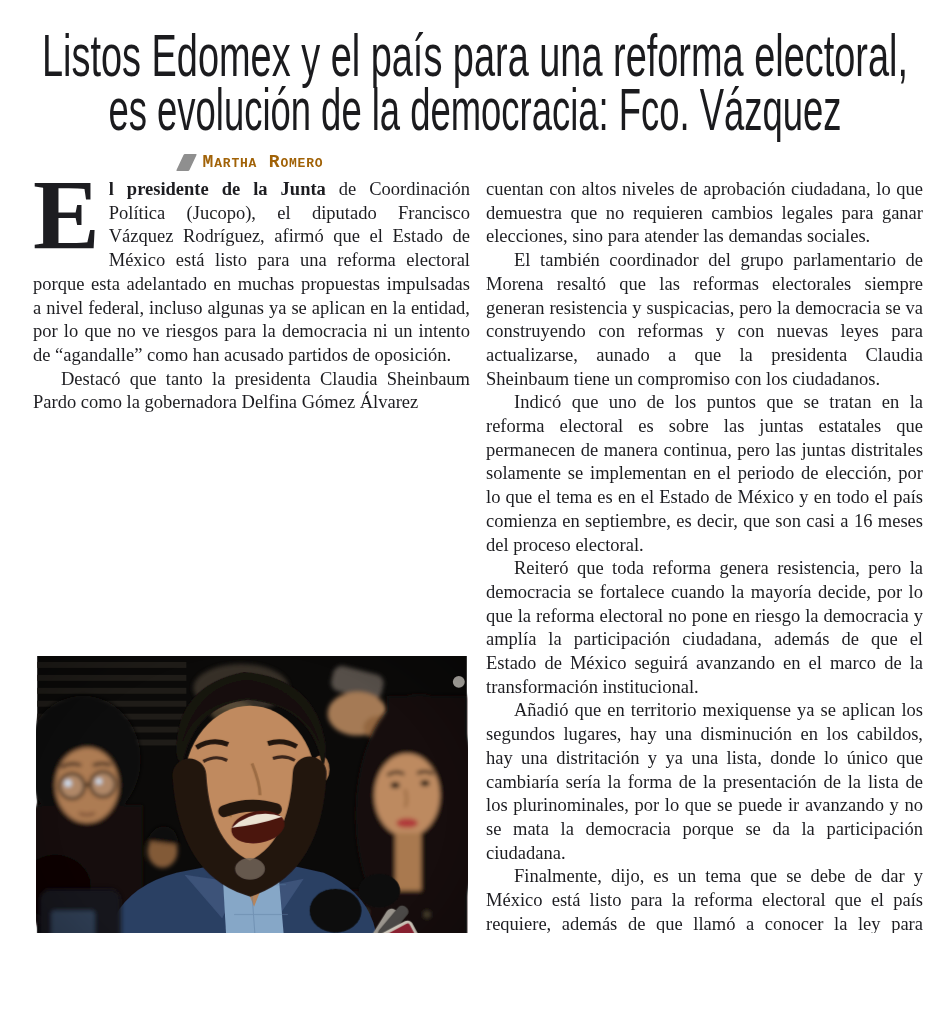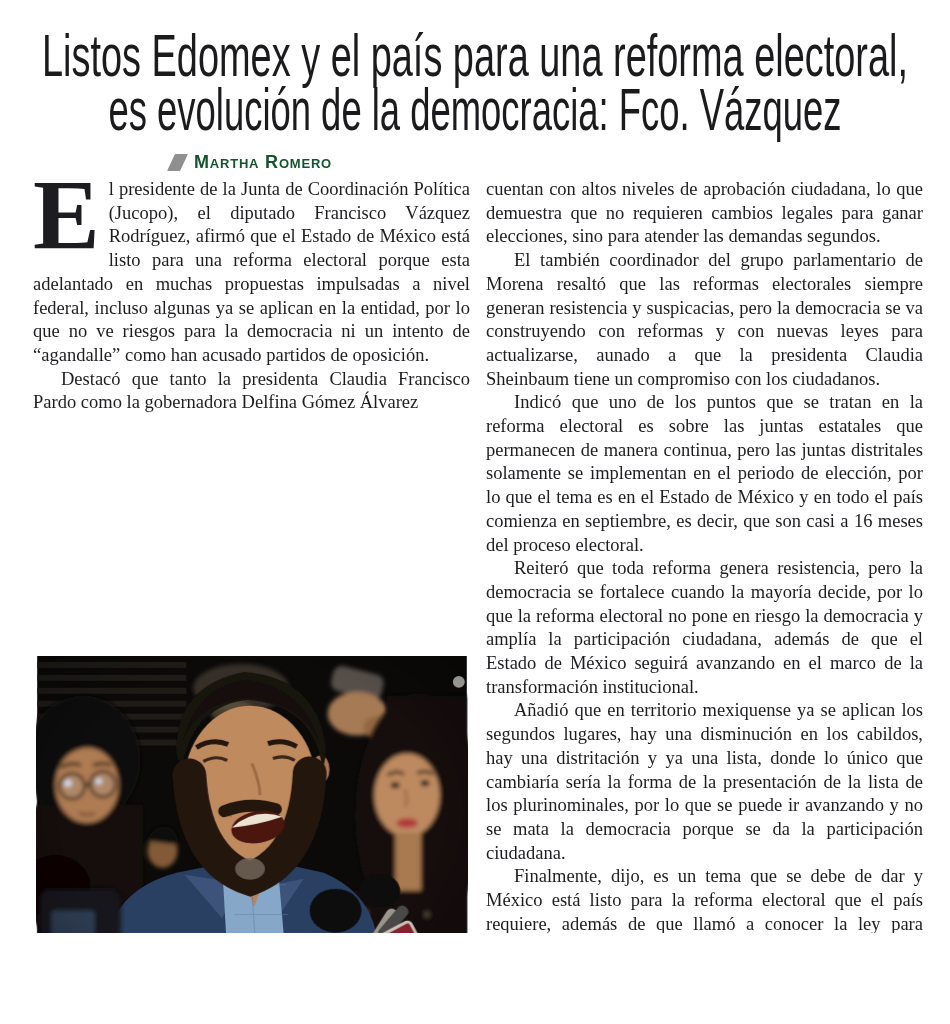--- a/index.html
+++ b/index.html
@@ -10,33 +10,33 @@
   
   .headline-svg{position:absolute;left:0;top:20px;display:block;}
   .hl{font-family:"Liberation Sans",sans-serif;font-weight:400;font-size:60px;fill:#1b1b1e;}
   
   .byline{
     position:absolute;left:33px;top:150px;width:437px;height:24px;
     display:flex;align-items:center;justify-content:center;gap:10px;
   }
   .slash{width:13px;height:17px;background:#8f8f8f;transform:skewX(-25deg);border-radius:1px;}
   .byline-name{
-    font-family:Liberation Sans, sans-serif;font-weight:bold;
-    font-variant:small-caps;font-size:18px;letter-spacing:.8px;color:#14532d;
+    font-family:Liberation Mono, monospace;font-weight:bold;
+    font-variant:small-caps;font-size:18px;letter-spacing:.8px;color:#a16207;
   }
   
   .col{
     position:absolute;top:178px;width:437px;
     font-size:18.5px;line-height:23.7px;text-align:justify;color:#1d1d21;
   }
   .col-left{left:33px;height:476px;overflow:hidden;}
   .col-right{left:486px;height:846px;overflow:hidden;}
   .col p{margin:0;text-indent:28px;}
   .col p.lead, .col p.cont{text-indent:0;}
-  .lead b{font-weight:normal;}
+  .lead b{font-weight:bold;}
   .dropcap{
     float:left;font-family:"Liberation Serif",serif;font-weight:700;
     font-size:100px;line-height:70px;margin:2px 9px 0 0;color:#1d1d21;
   }
   .credit{text-indent:20px;}
   
   .photo{position:absolute;left:36px;top:656px;width:432px;height:350px;}
   .photo svg{display:block;width:432px;height:350px;}
 </style>
 </head>
@@ -49,25 +49,25 @@
     <text x="475" y="110" text-anchor="middle" textLength="733" lengthAdjust="spacingAndGlyphs" class="hl">es evolución de la democracia: Fco. Vázquez</text>
   </svg>
 
   <div class="byline">
     <span class="slash"></span>
     <span class="byline-name">Martha Romero</span>
   </div>
 
   <div class="col col-left">
     <p class="lead"><span class="dropcap">E</span><b>l presidente de la Junta</b><span> de Coordinación Política (Jucopo), el diputado Francisco Vázquez Rodríguez, afirmó que el Estado de México está listo para una reforma electoral porque esta adelantado en muchas propuestas impulsadas a nivel federal, incluso algunas ya se aplican en la entidad, por lo que no ve riesgos para la democracia ni un intento de “agandalle” como han acusado partidos de oposición.</span></p>
-    <p>Destacó que tanto la presidenta Claudia Francisco Pardo como la gobernadora Delfina Gómez Álvarez</p>
+    <p>Destacó que tanto la presidenta Claudia Sheinbaum Pardo como la gobernadora Delfina Gómez Álvarez</p>
   </div>
 
   <div class="col col-right">
-    <p class="cont">cuentan con altos niveles de aprobación ciudadana, lo que demuestra que no requieren cambios legales para ganar elecciones, sino para atender las demandas segundos.</p>
+    <p class="cont">cuentan con altos niveles de aprobación ciudadana, lo que demuestra que no requieren cambios legales para ganar elecciones, sino para atender las demandas sociales.</p>
     <p>El también coordinador del grupo parlamentario de Morena resaltó que las reformas electorales siempre generan resistencia y suspicacias, pero la democracia se va construyendo con reformas y con nuevas leyes para actualizarse, aunado a que la presidenta Claudia Sheinbaum tiene un compromiso con los ciudadanos.</p>
     <p>Indicó que uno de los puntos que se tratan en la reforma electoral es sobre las juntas estatales que permanecen de manera continua, pero las juntas distritales solamente se implementan en el periodo de elección, por lo que el tema es en el Estado de México y en todo el país comienza en septiembre, es decir, que son casi a 16 meses del proceso electoral.</p>
     <p>Reiteró que toda reforma genera resistencia, pero la democracia se fortalece cuando la mayoría decide, por lo que la reforma electoral no pone en riesgo la democracia y amplía la participación ciudadana, además de que el Estado de México seguirá avanzando en el marco de la transformación institucional.</p>
     <p>Añadió que en territorio mexiquense ya se aplican los segundos lugares, hay una disminución en los cabildos, hay una distritación y ya una lista, donde lo único que cambiaría sería la forma de la presentación de la lista de los plurinominales, por lo que se puede ir avanzando y no se mata la democracia porque se da la participación ciudadana.</p>
     <p>Finalmente, dijo, es un tema que se debe de dar y México está listo para la reforma electoral que el país requiere, además de que llamó a conocer la ley para criticarla, ya que las reformas electorales son parte natural de la evolución democrática del país.</p>
     <p class="credit">(Foto: Especial Portal)</p>
   </div>
 
   <div class="photo">
     <svg viewBox="0 0 432 352">

